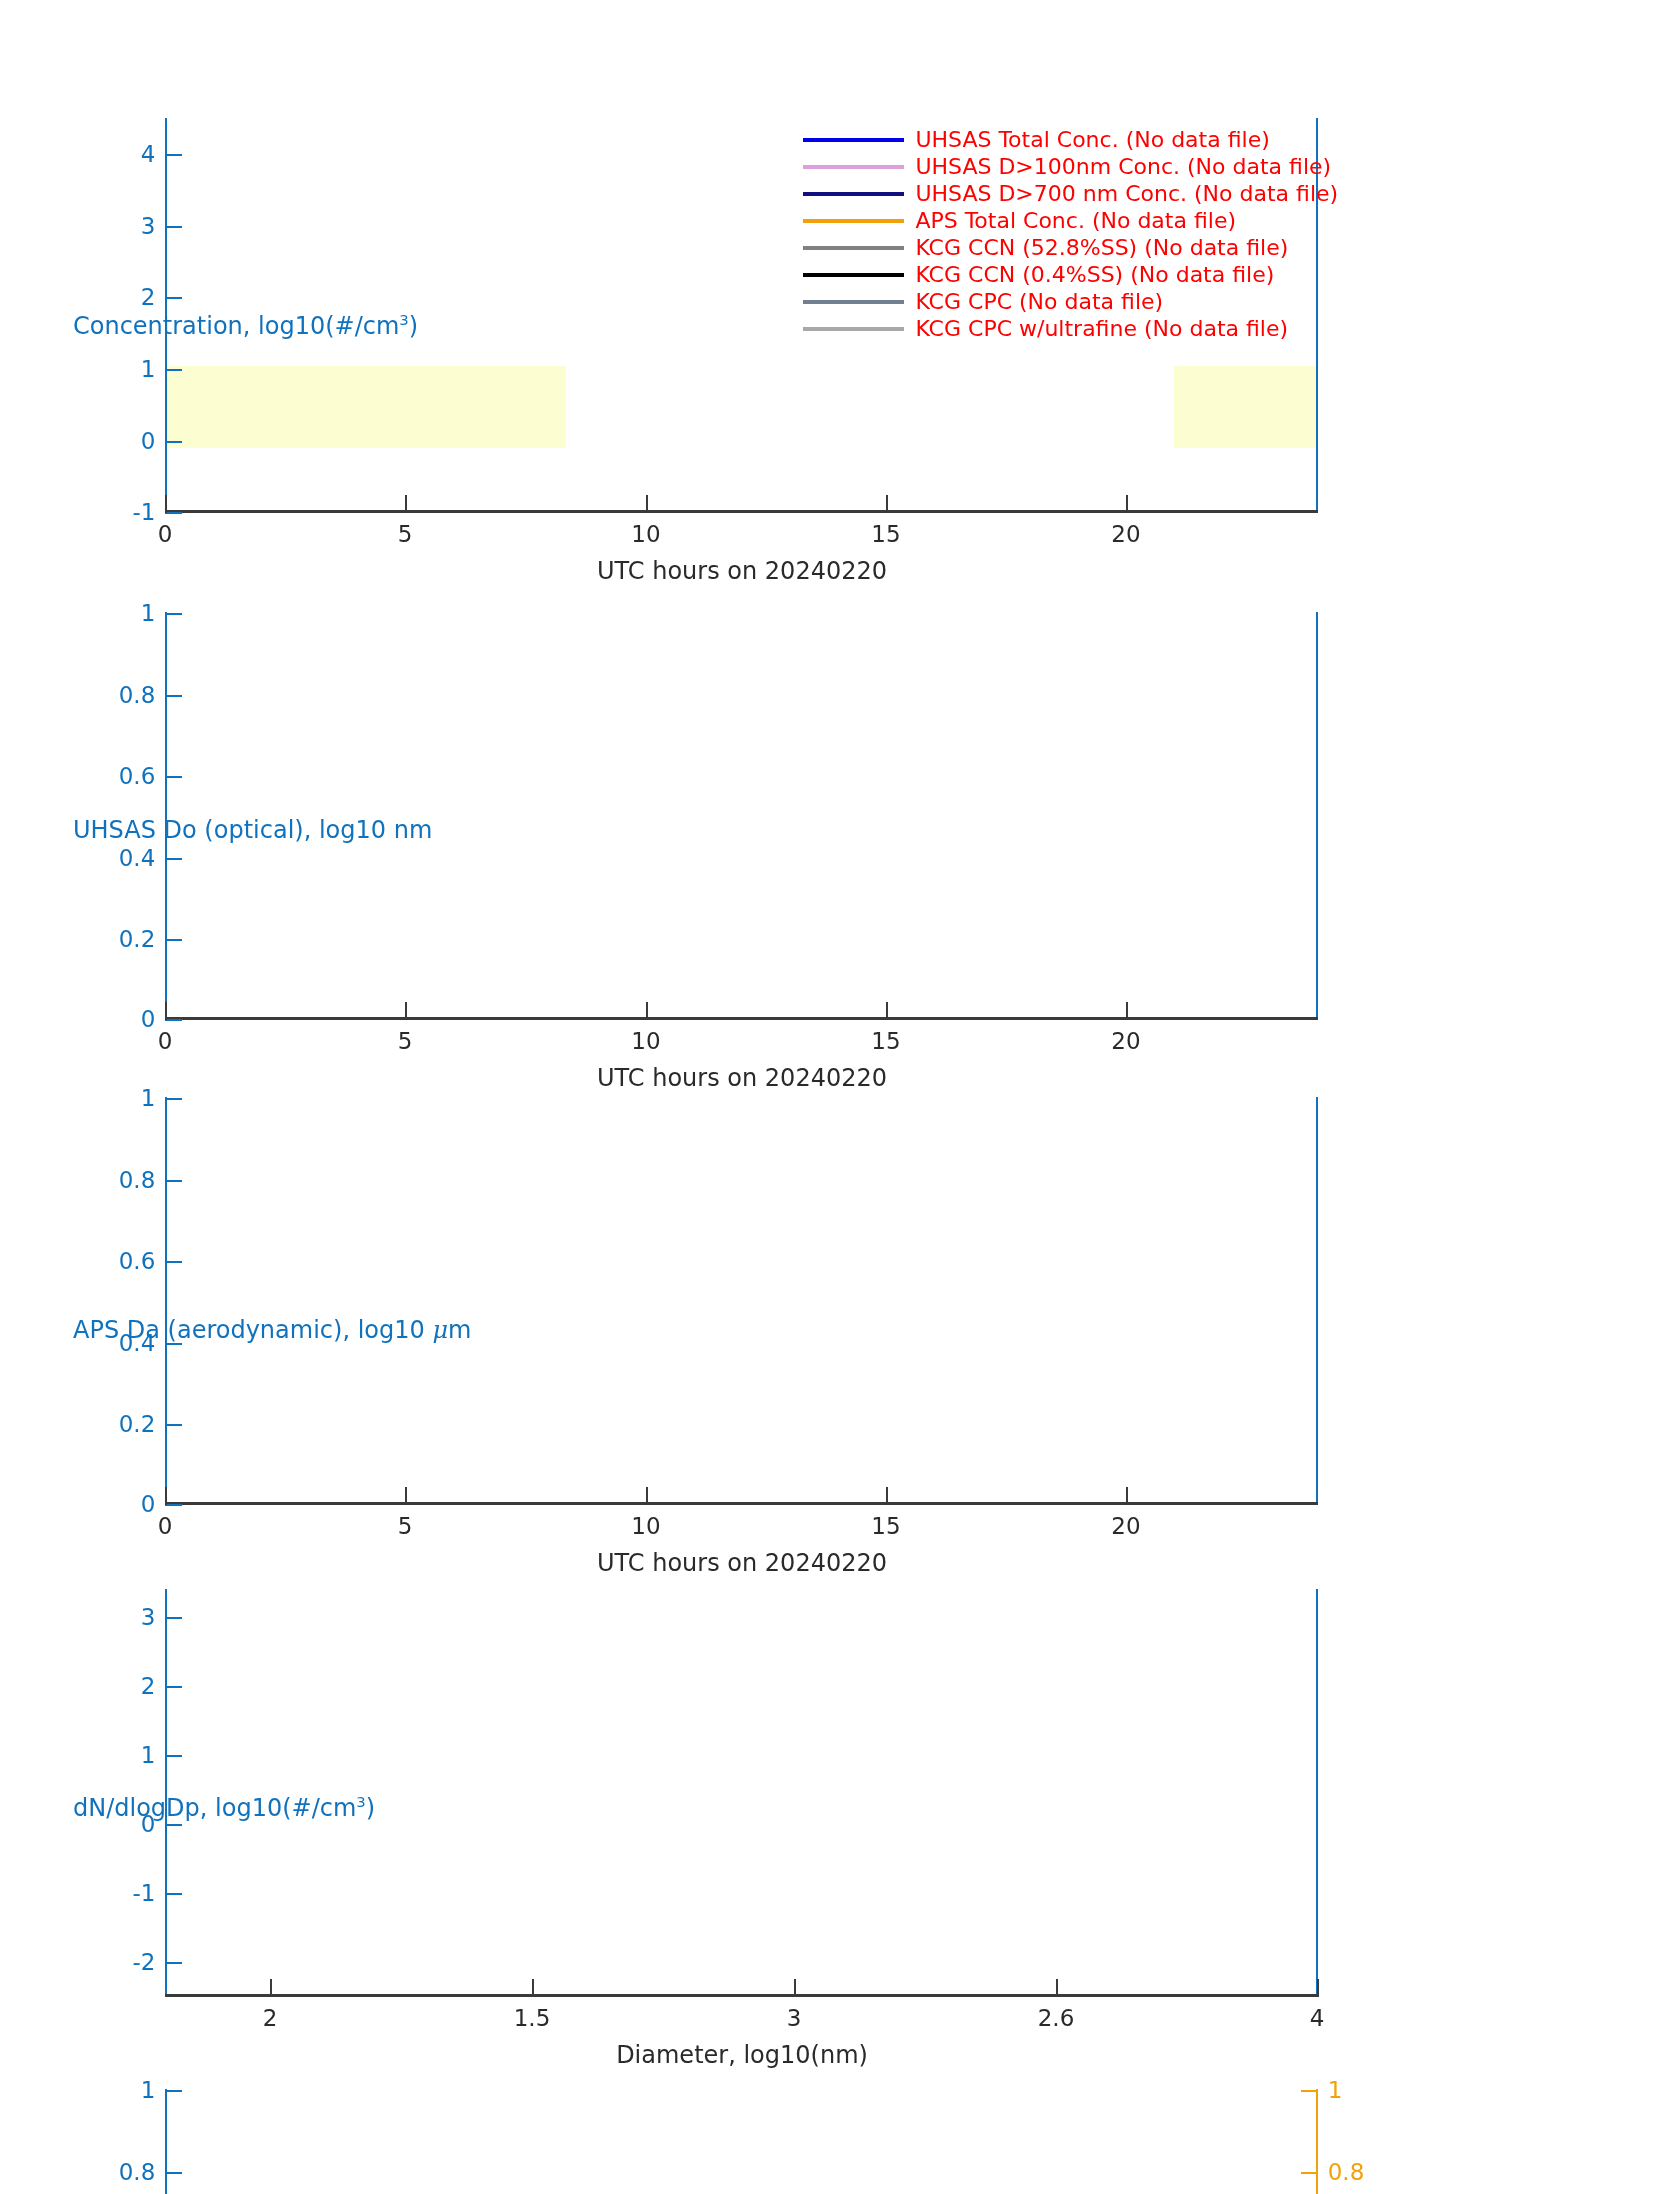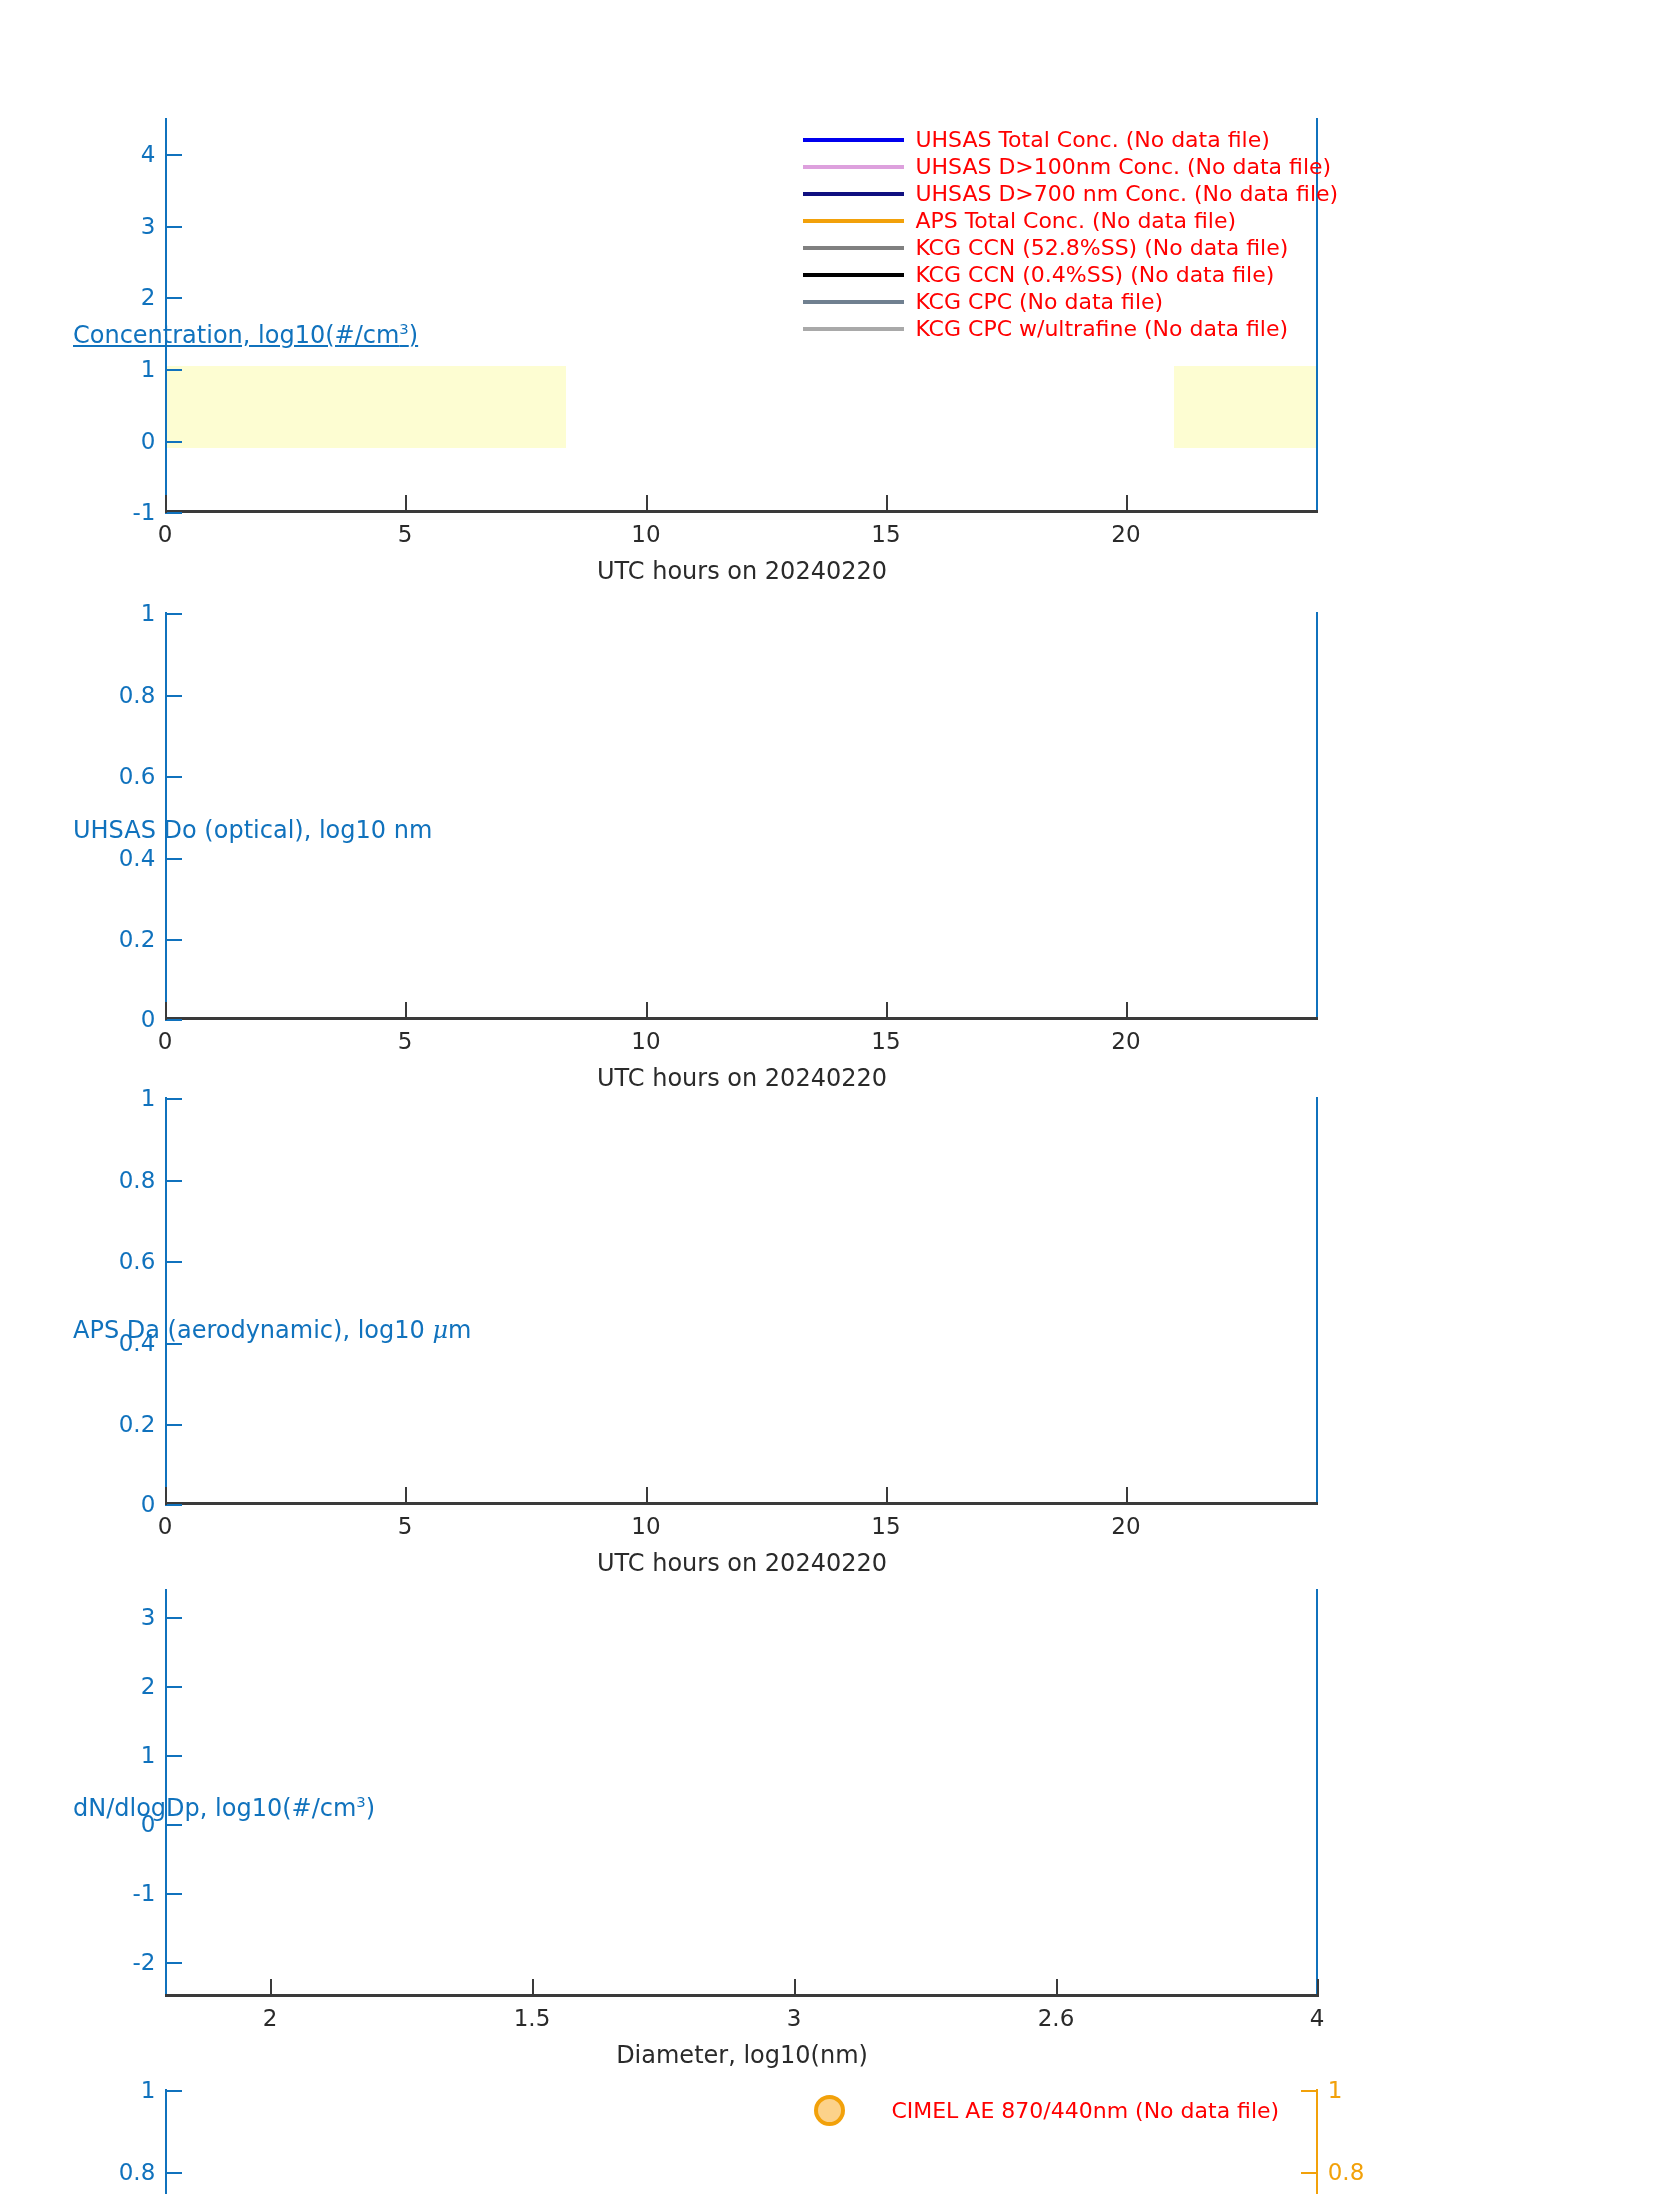--- a/index.html
+++ b/index.html
@@ -226,21 +226,21 @@
     </div>
 
     <div class="ticklabel-x" style="left:0px;   top:403px;">0</div>
     <div class="ticklabel-x" style="left:240px; top:403px;">5</div>
     <div class="ticklabel-x" style="left:481px;top:403px;">10</div>
     <div class="ticklabel-x" style="left:721px;top:403px;">15</div>
     <div class="ticklabel-x" style="left:961px;top:403px;">20</div>
 
     <div class="axis-title-x" style="left:577px; top:439px;">UTC hours on 20240220</div>
 
-    <div class="axis-title-y blue" style="left:-92px; top:202px;text-decoration:underline;">
+    <div class="axis-title-y blue" style="left:-92px; top:193px;">
       <span>Concentration, log10(#/cm</span><sup>3</sup><span>)</span>
     </div>
   </div>
 
   <div class="panel" style="left:165px; top:612px; height:408px; width:1153px;">
 
     <div class="plotbox" style="left:0; top:0; width:1153px; height:408px;">
       <div class="axis-line-left blue-bg"></div>
       <div class="axis-line-right blue-bg"></div>
       <div class="axis-line-bottom"></div>
@@ -372,25 +372,19 @@
       <div class="ticklabel-y left blue" style="top:0.9px;">1</div>
       <div class="ticklabel-y left blue" style="top:83px;">0.8</div>
 
       <div class="tick-y right orange-bg" style="top:0.9px;"></div>
       <div class="tick-y right orange-bg" style="top:83px;"></div>
 
       <div class="ticklabel-y right orange" style="top:0.9px;">1</div>
       <div class="ticklabel-y right orange" style="top:83px;">0.8</div>
 
       <div class="legend" style="left:614px; top:4.4px;">
-        <div class="legend-row" style="height:34px;">
-          <div class="legend-marker">
-            <div class="circle"></div>
-          </div>
-          <div class="legend-label">CIMEL AE 870/440nm (No data file)</div>
-        </div>
       </div>
     </div>
 
   </div>
 
 </div>
 
 
 </body></html>

